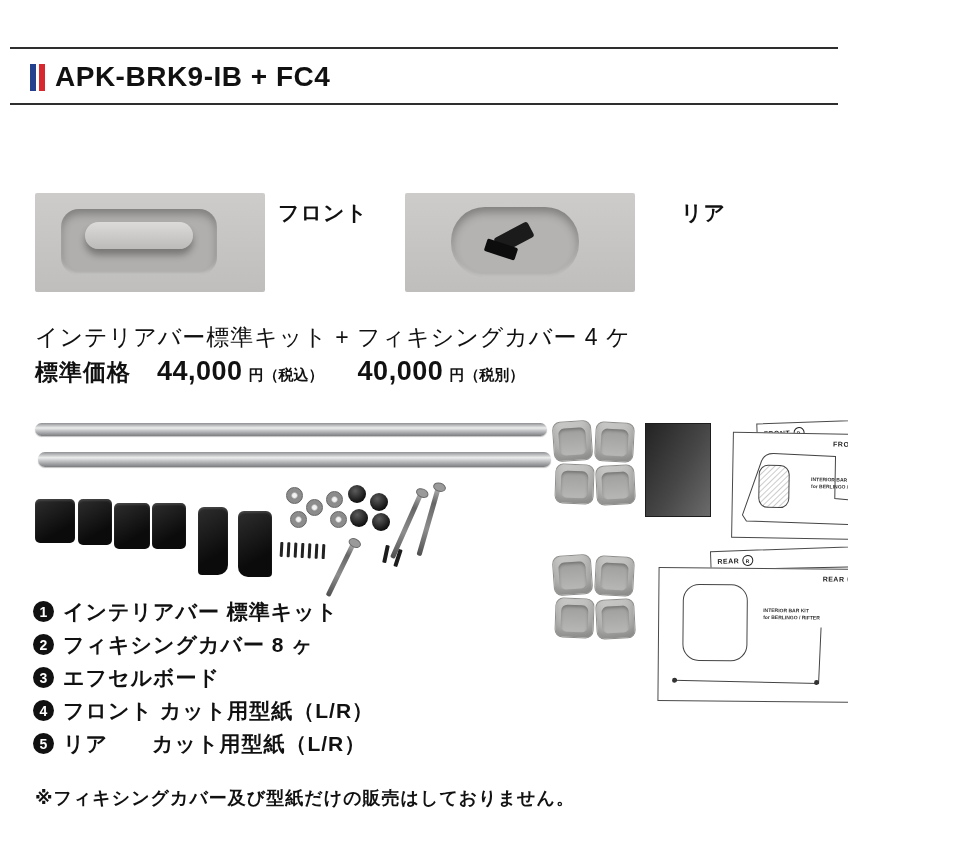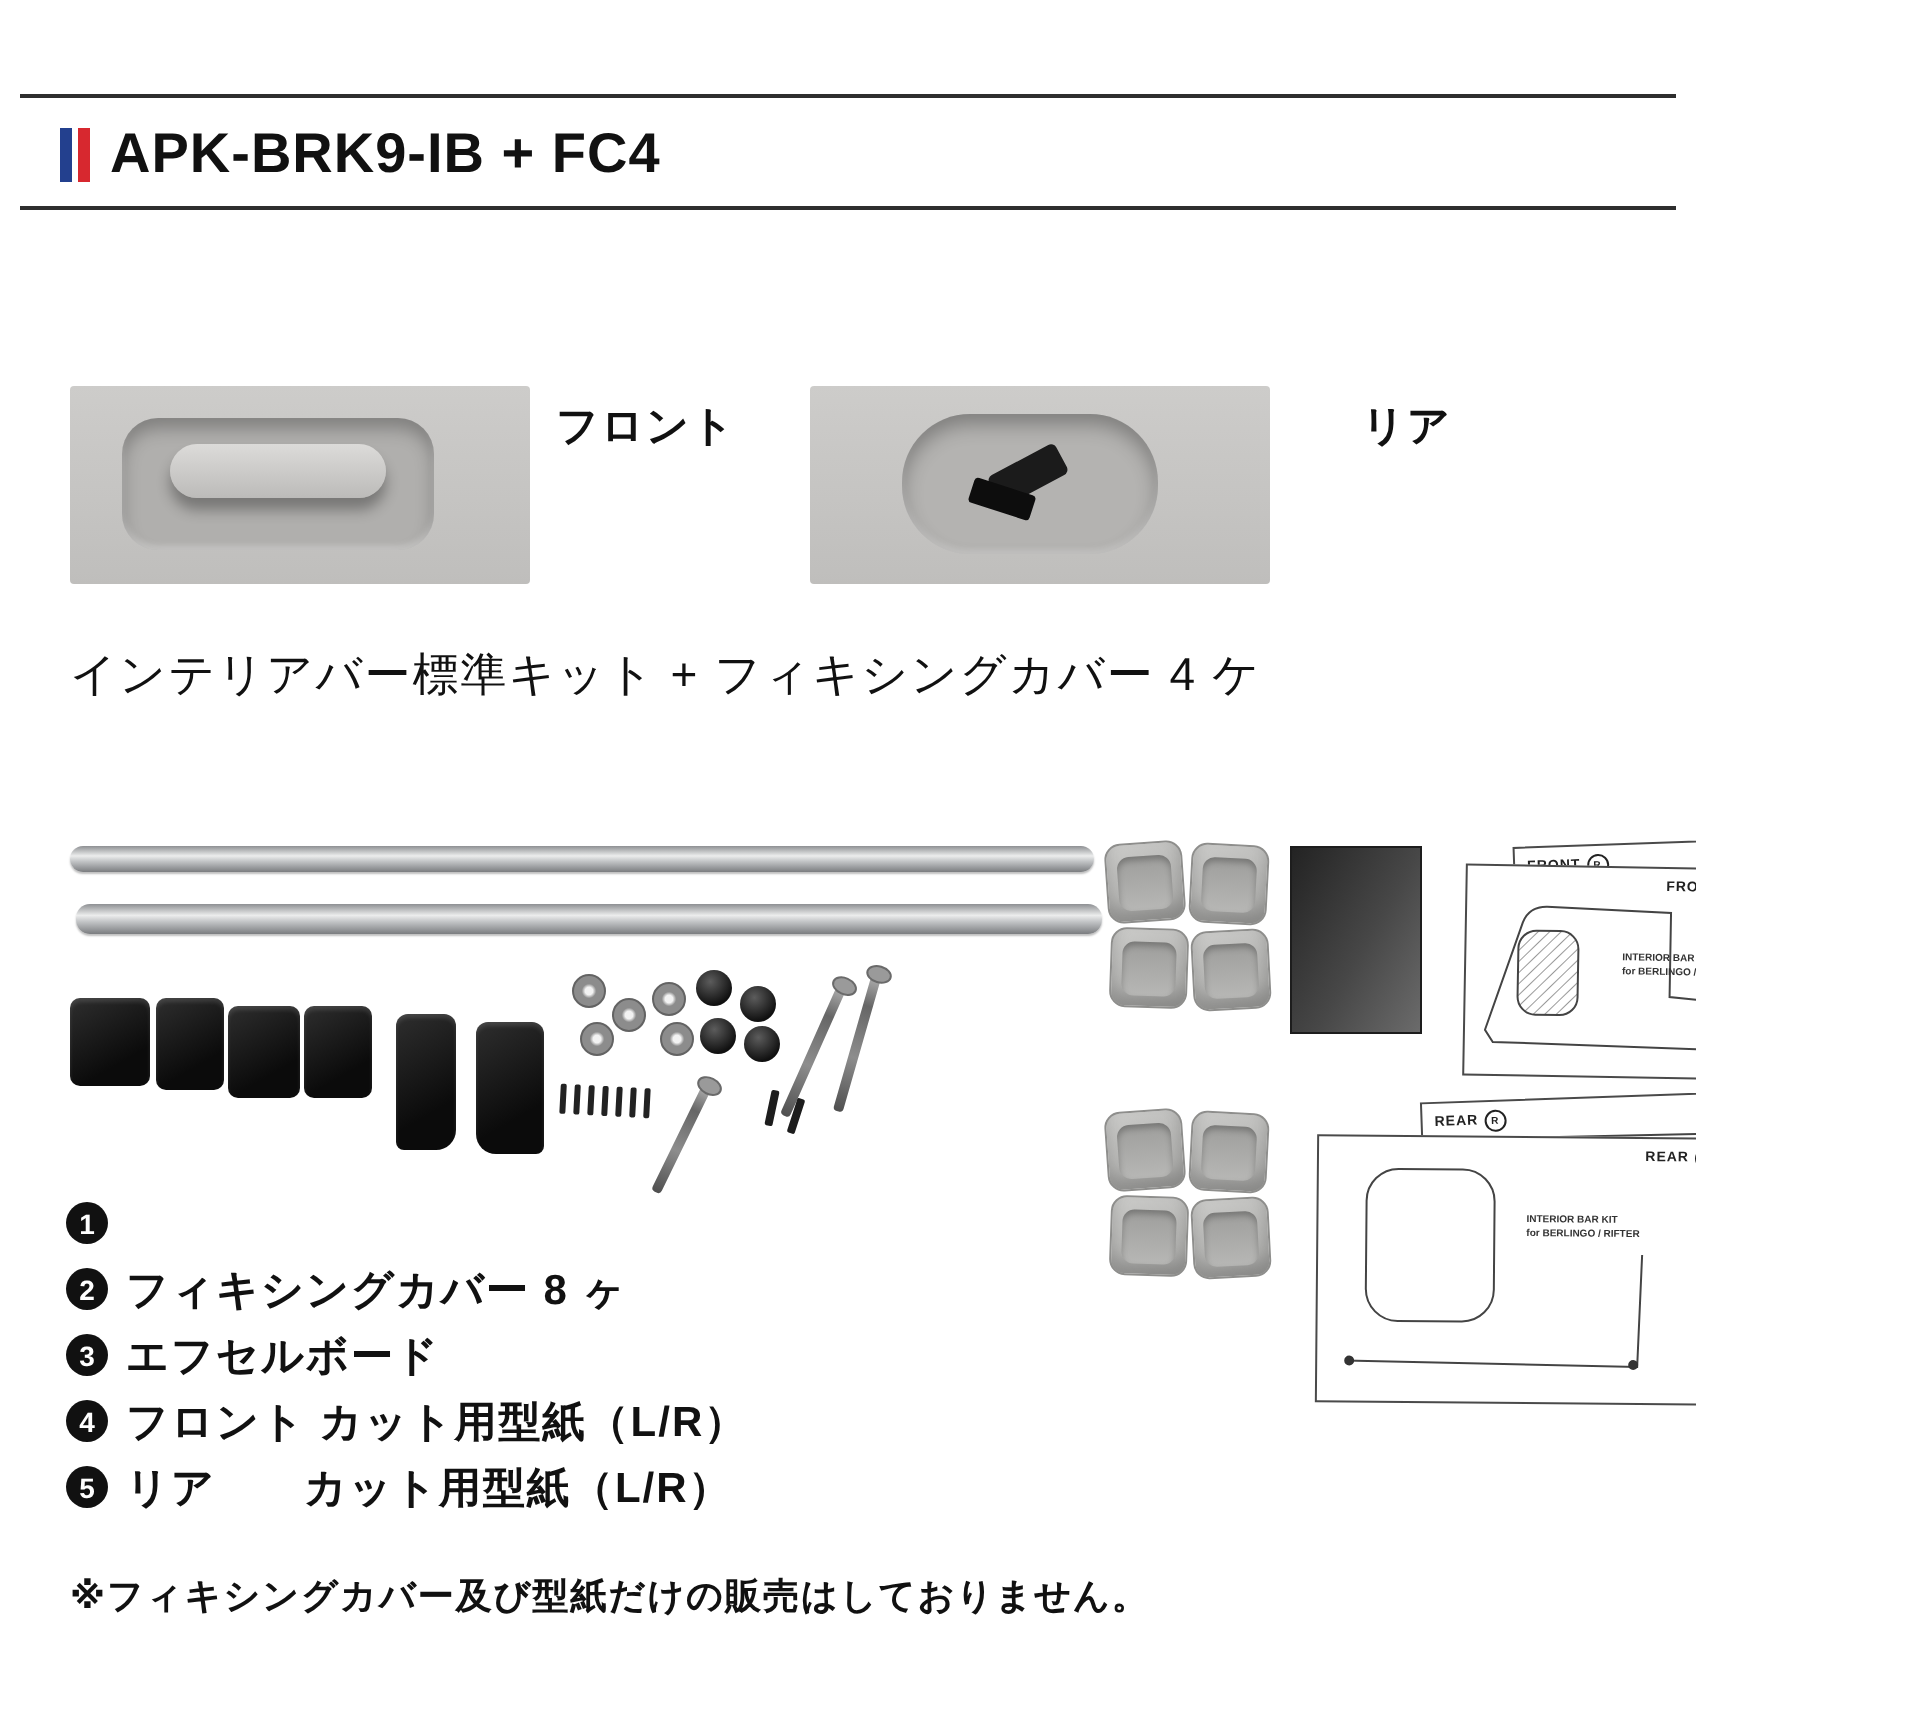--- a/index.html
+++ b/index.html
@@ -151,20 +151,27 @@
   <div class="photo photo-rear">
     <div class="rear-recess">
       <span class="hook-a"></span>
       <span class="hook-b"></span>
     </div>
   </div>
   <span class="photo-label label-rear">リア</span>
 
   <h2 class="kit-name">インテリアバー標準キット + フィキシングカバー 4 ケ</h2>
 
+  <div class="price-row">
+    <span class="price-label">標準価格</span>
+    <span class="price-value">44,000</span>
+    <span class="price-unit">円（税込）</span>
+    <span class="price-value price-excl">40,000</span>
+    <span class="price-unit">円（税別）</span>
+  </div>
 
   <div class="collage">
     <div class="bar bar1"></div>
     <div class="bar bar2"></div>
 
     <div class="clip c1"></div>
     <div class="clip c2"></div>
     <div class="clip c3"></div>
     <div class="clip c4"></div>
     <div class="clip c5"></div>
@@ -268,20 +275,21 @@
       <div class="sheet-text stx-rear">
         <span style="display:block">INTERIOR BAR KIT</span>
         <span style="display:block">for BERLINGO / RIFTER</span>
       </div>
     </div>
   </div>
 
   <ul class="item-list">
     <li class="item">
       <span class="badge">1</span>
+      <span class="item-label">インテリアバー 標準キット</span>
     </li>
     <li class="item">
       <span class="badge">2</span>
       <span class="item-label">フィキシングカバー 8 ヶ</span>
     </li>
     <li class="item">
       <span class="badge">3</span>
       <span class="item-label">エフセルボード</span>
     </li>
     <li class="item">

